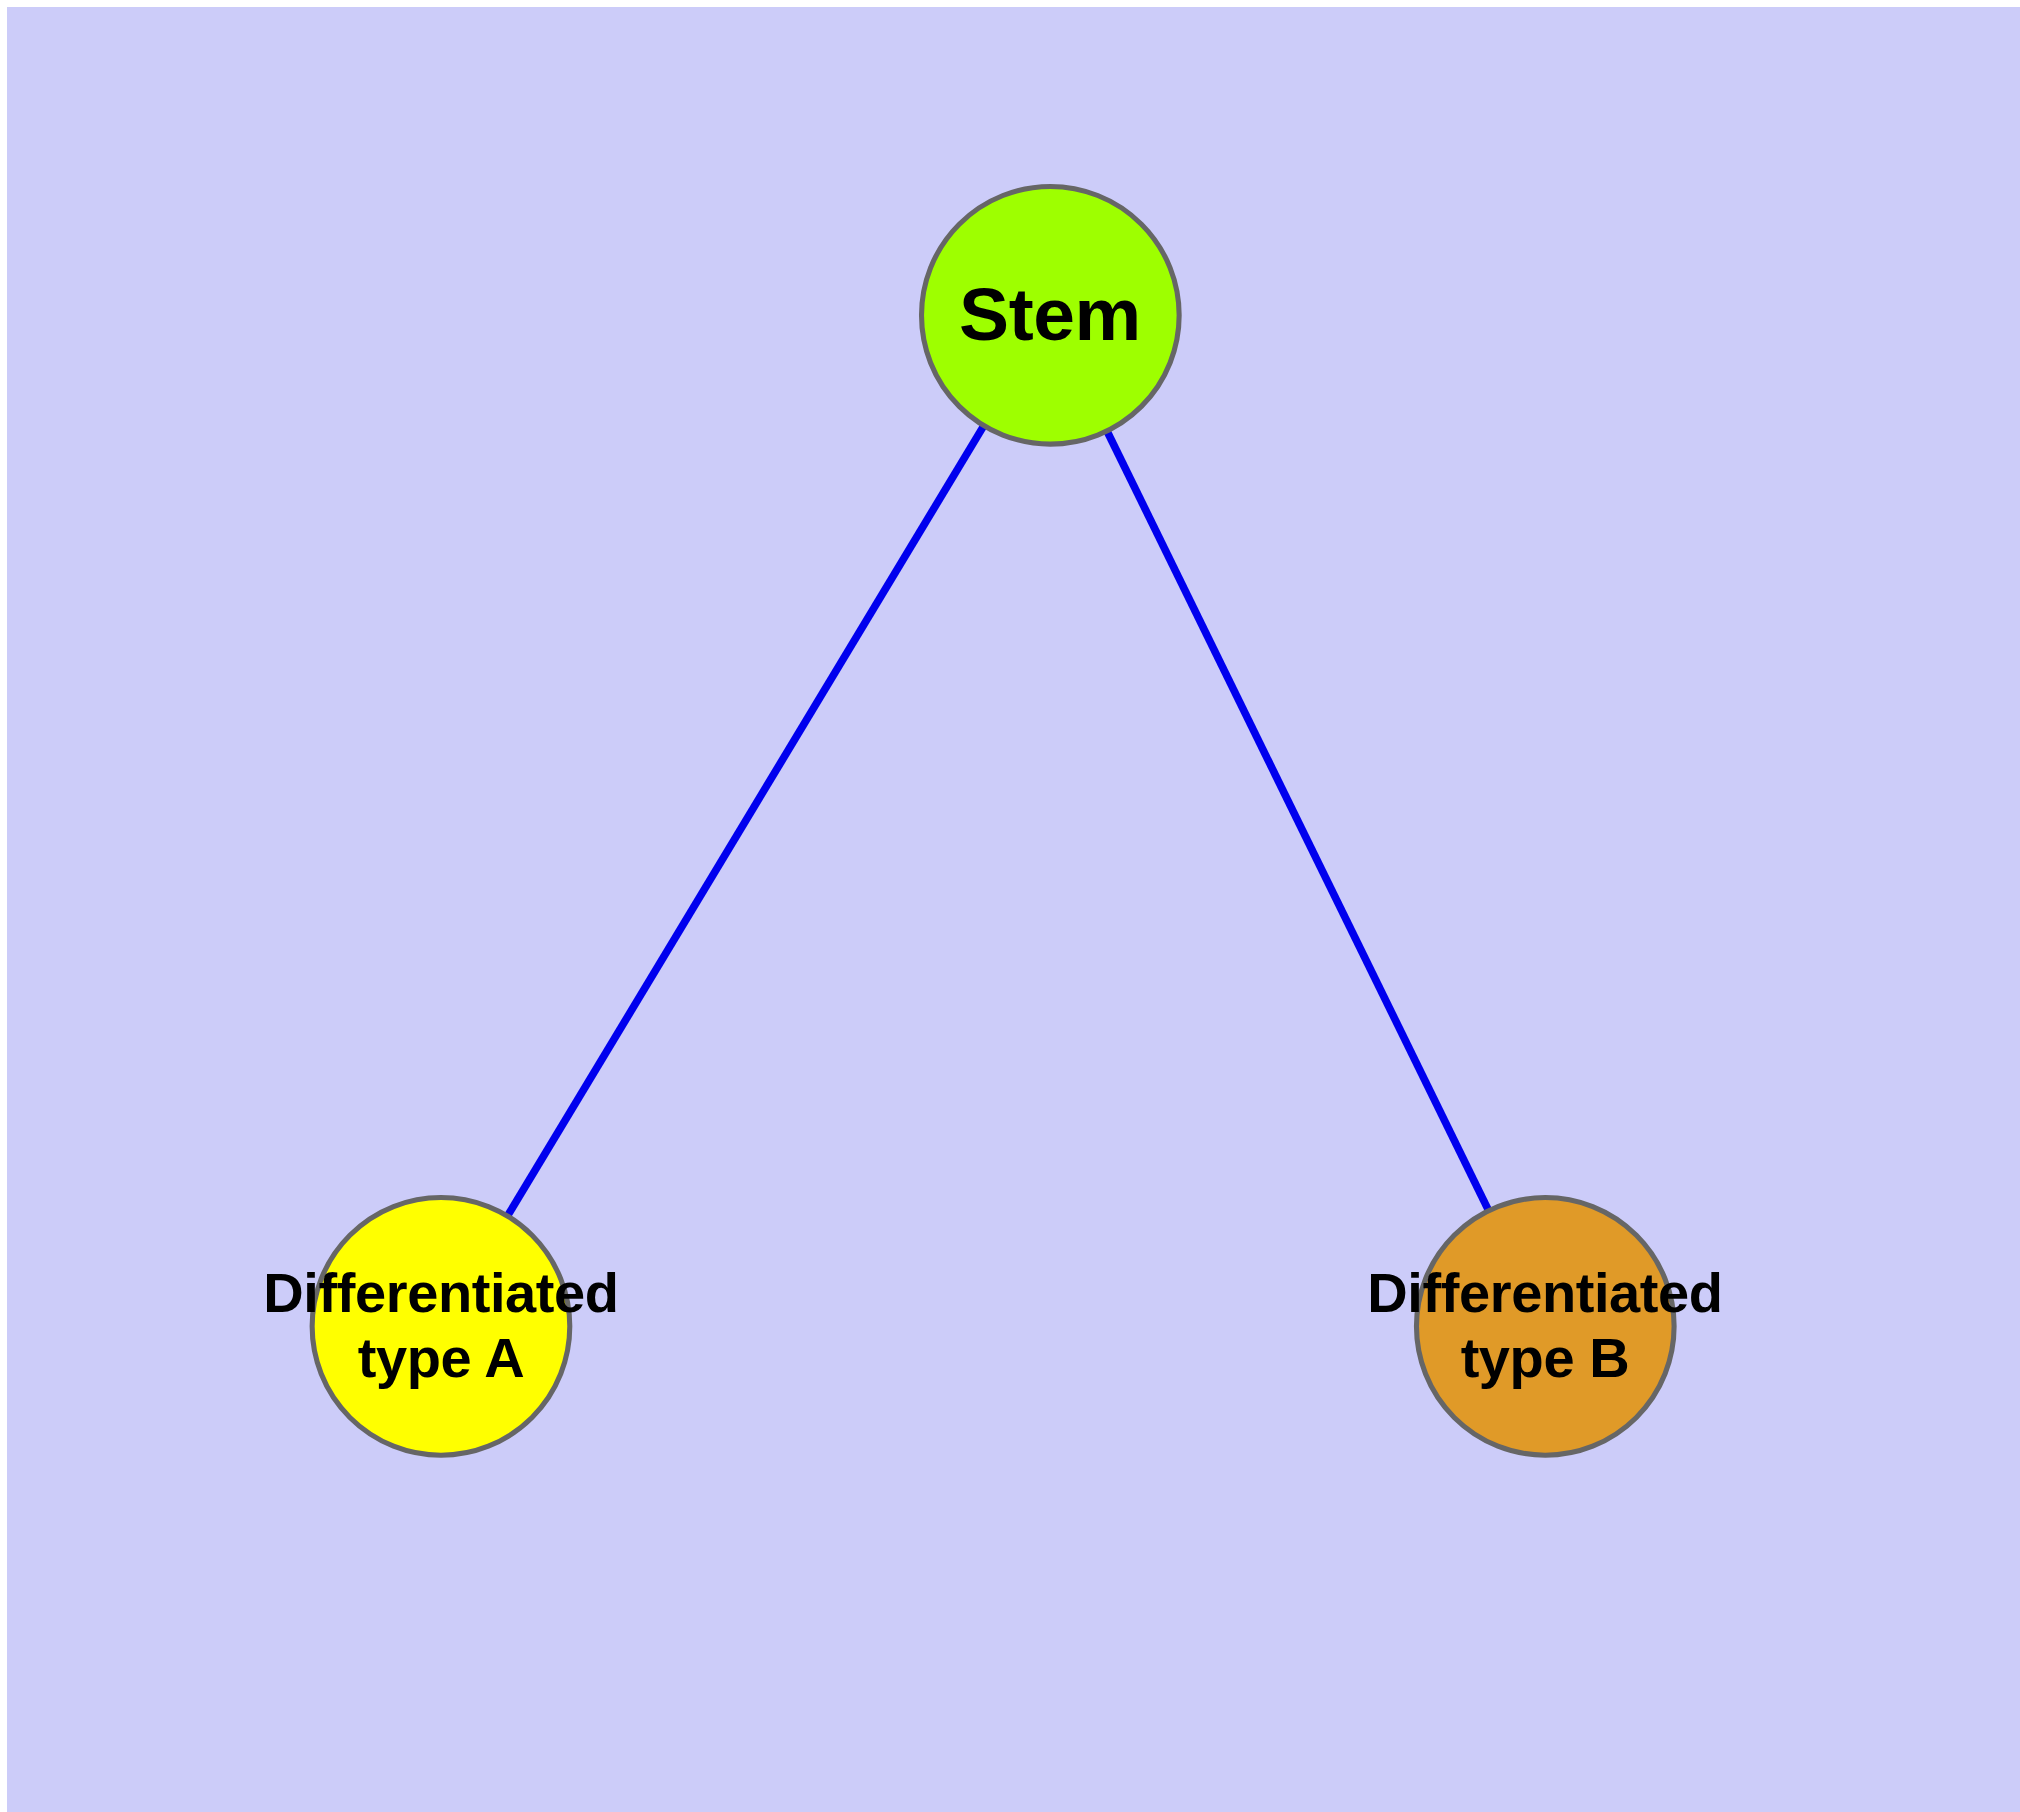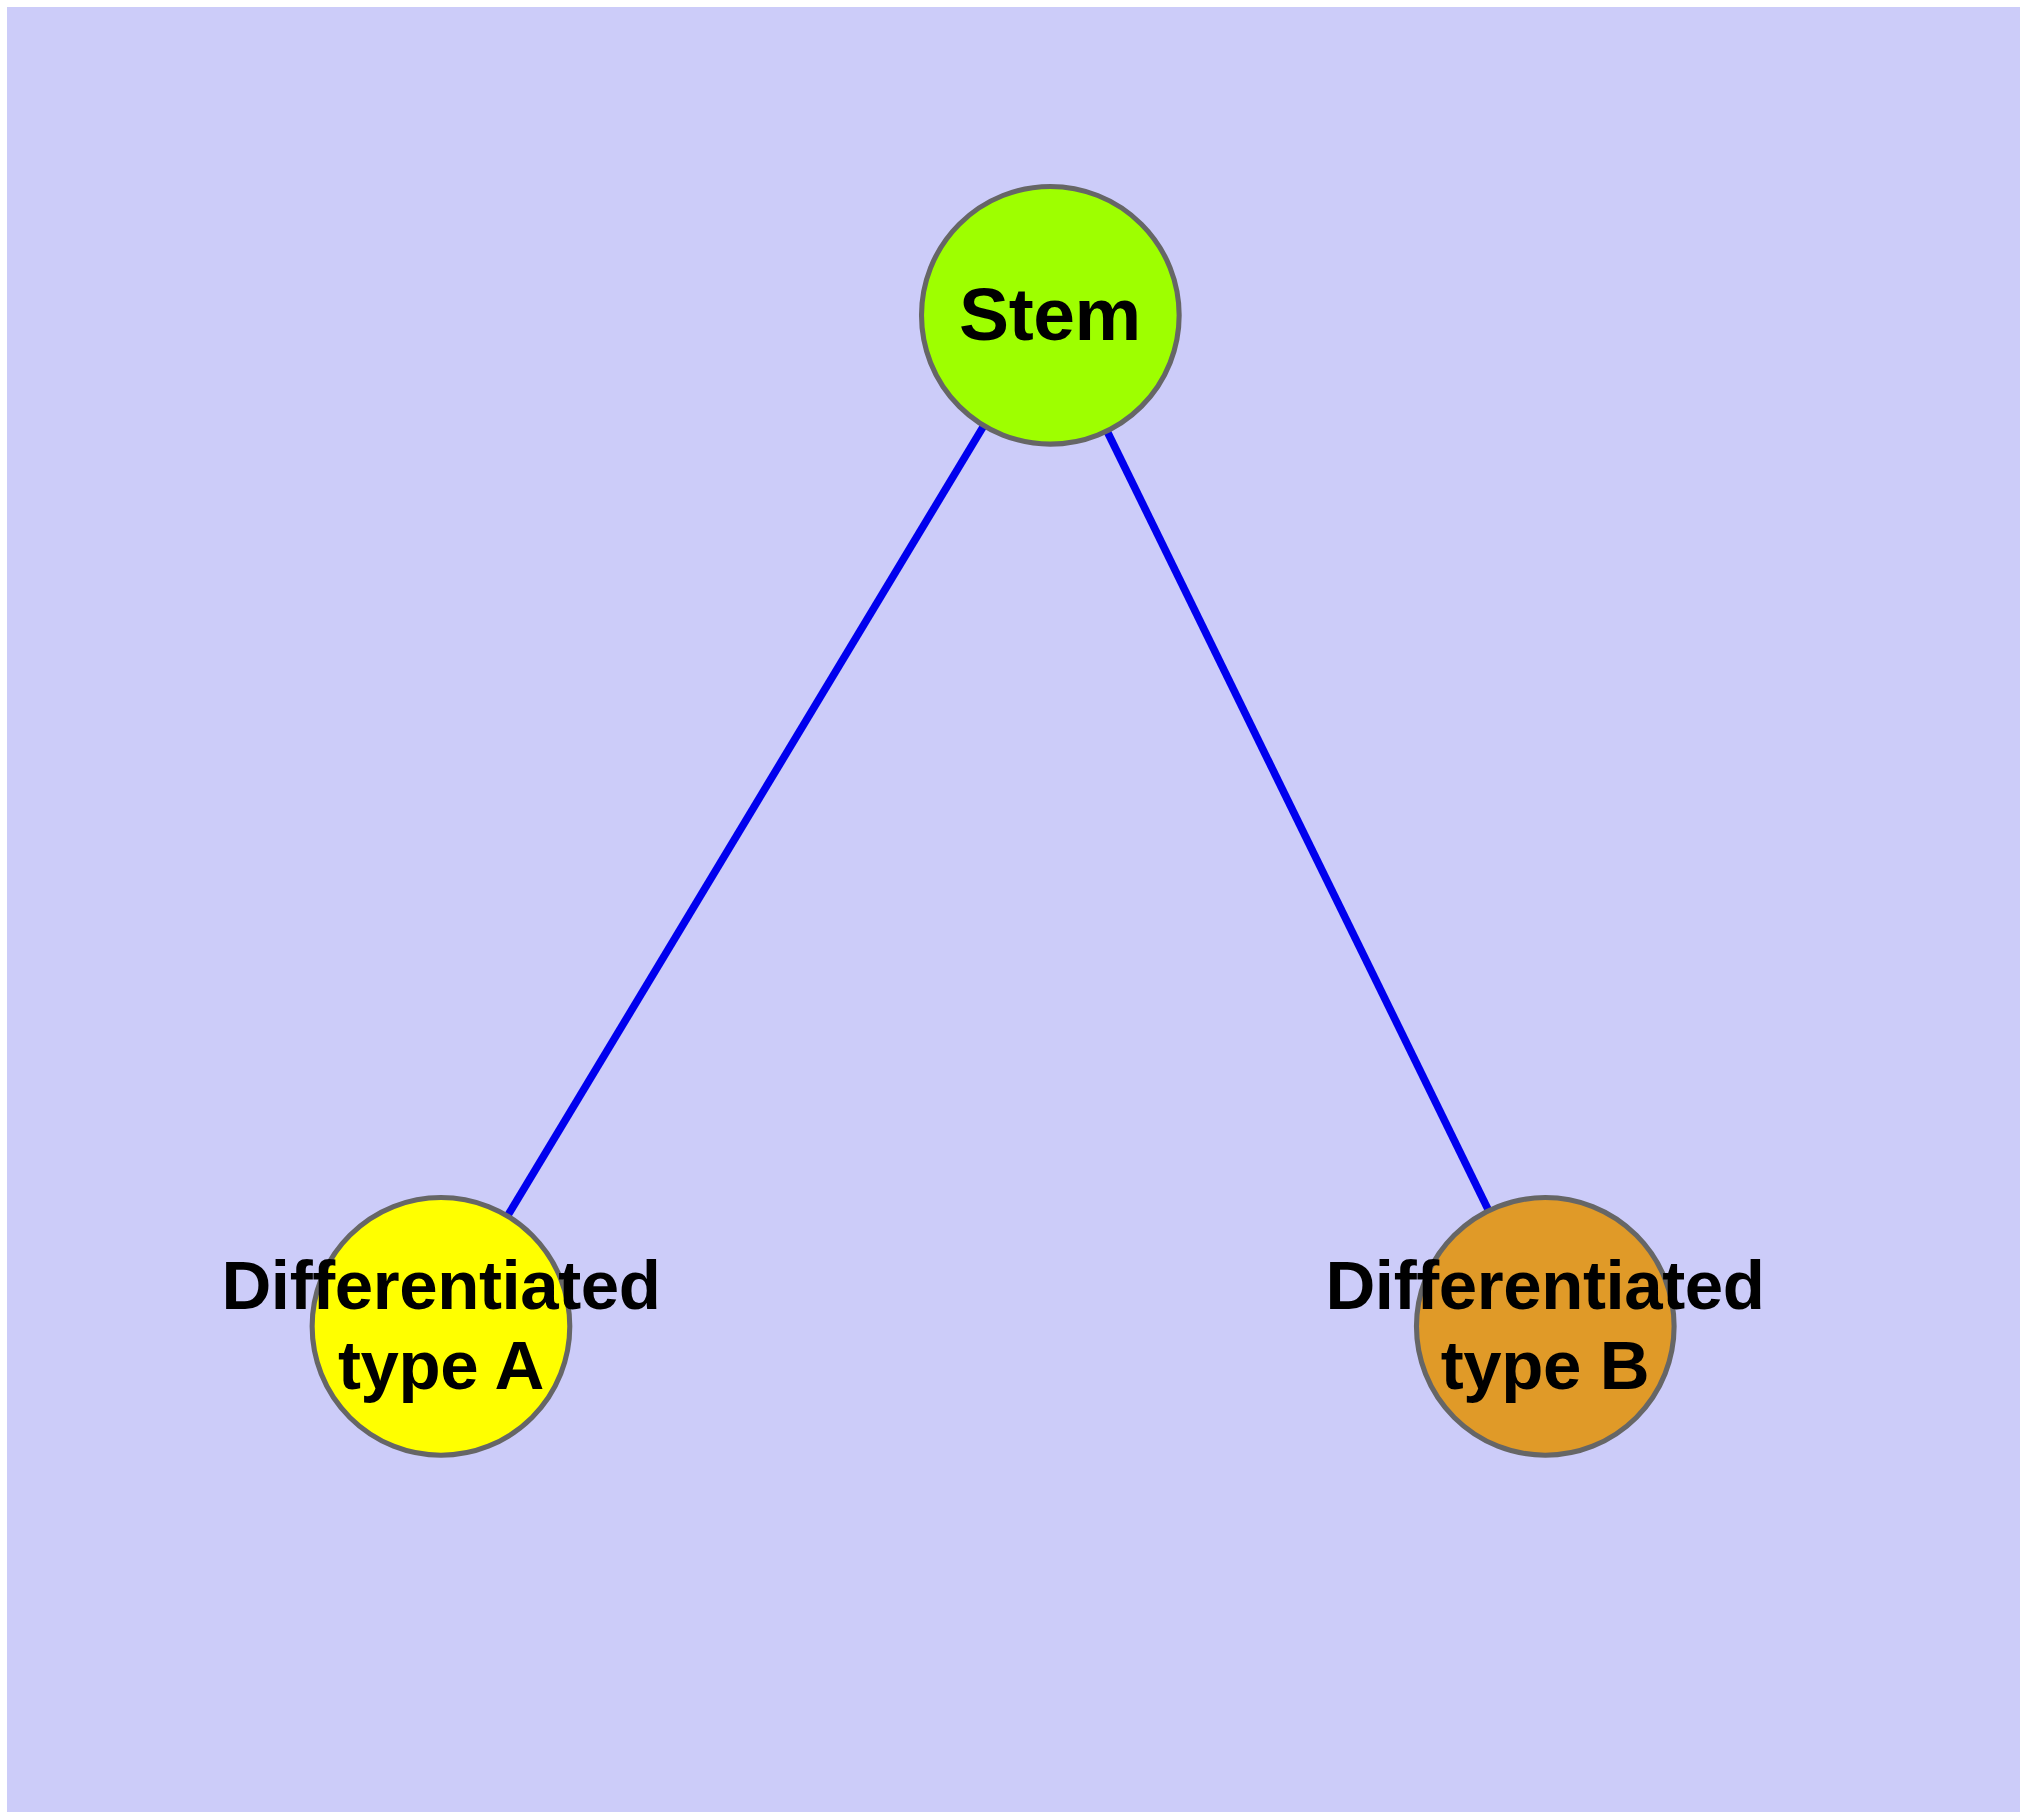--- a/index.html
+++ b/index.html
@@ -36,21 +36,21 @@
     color: #000000;
     font-weight: bold;
     text-align: center;
     white-space: pre;
     line-height: 1.16;
     letter-spacing: -0.4px;
     transform: translate(-50%, -50%);
     pointer-events: none;
   }
   .node-label.root { font-size: 75px; }
-  .node-label.leaf { font-size: 69px; }
+  .node-label.leaf { font-size: 56px; }
 </style>
 </head>
 <body>
 
 <div id="canvas">
 
   <div id="plot-bg"></div>
 
   <svg id="graph-svg" viewBox="0 0 2384 2138">
     <g id="edge-layer">

